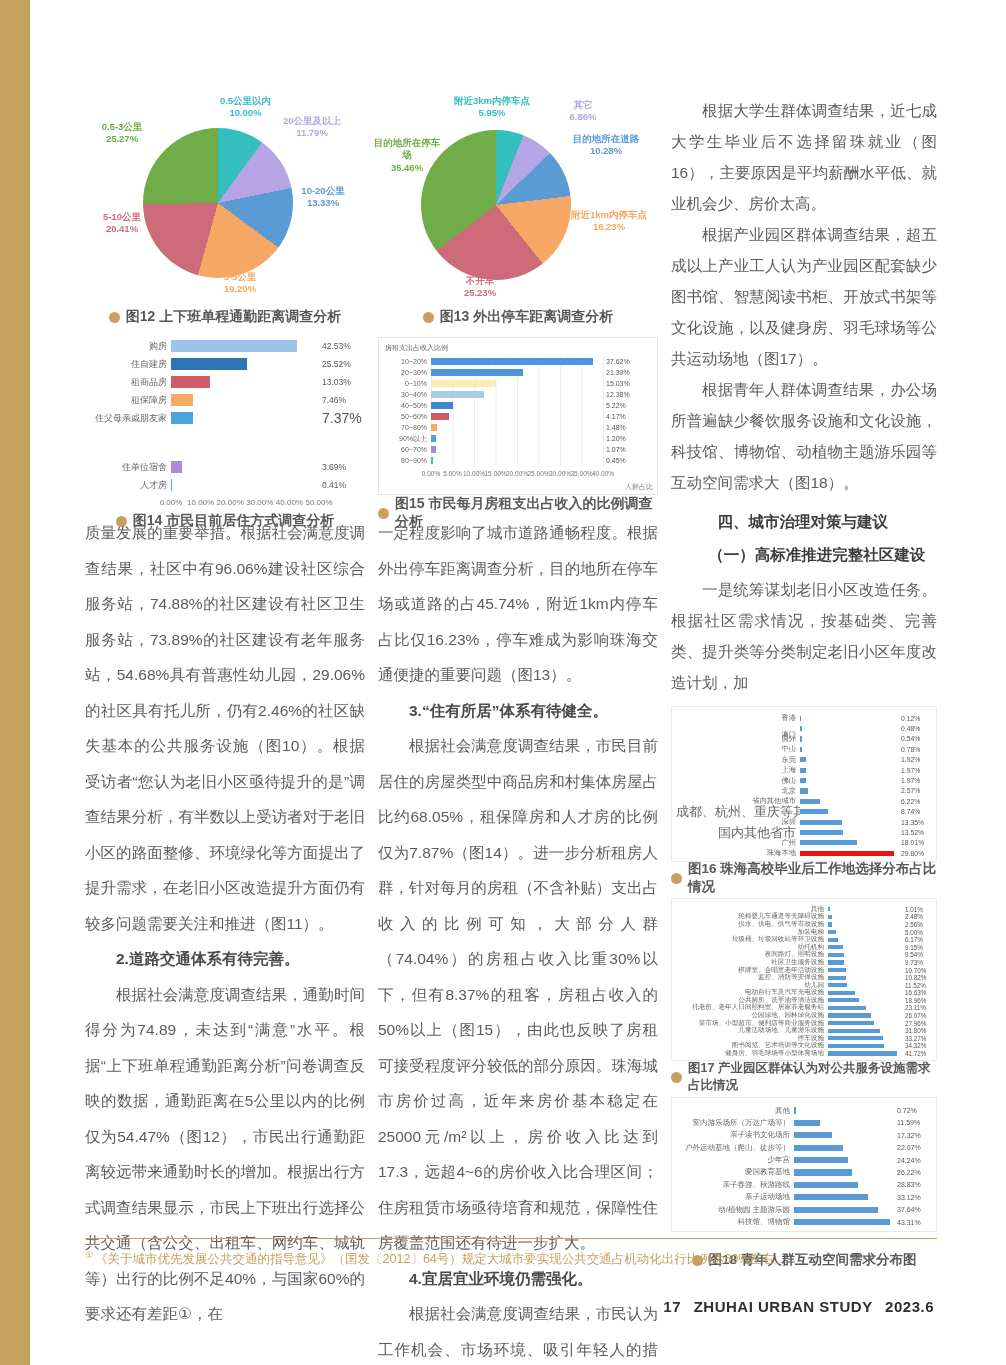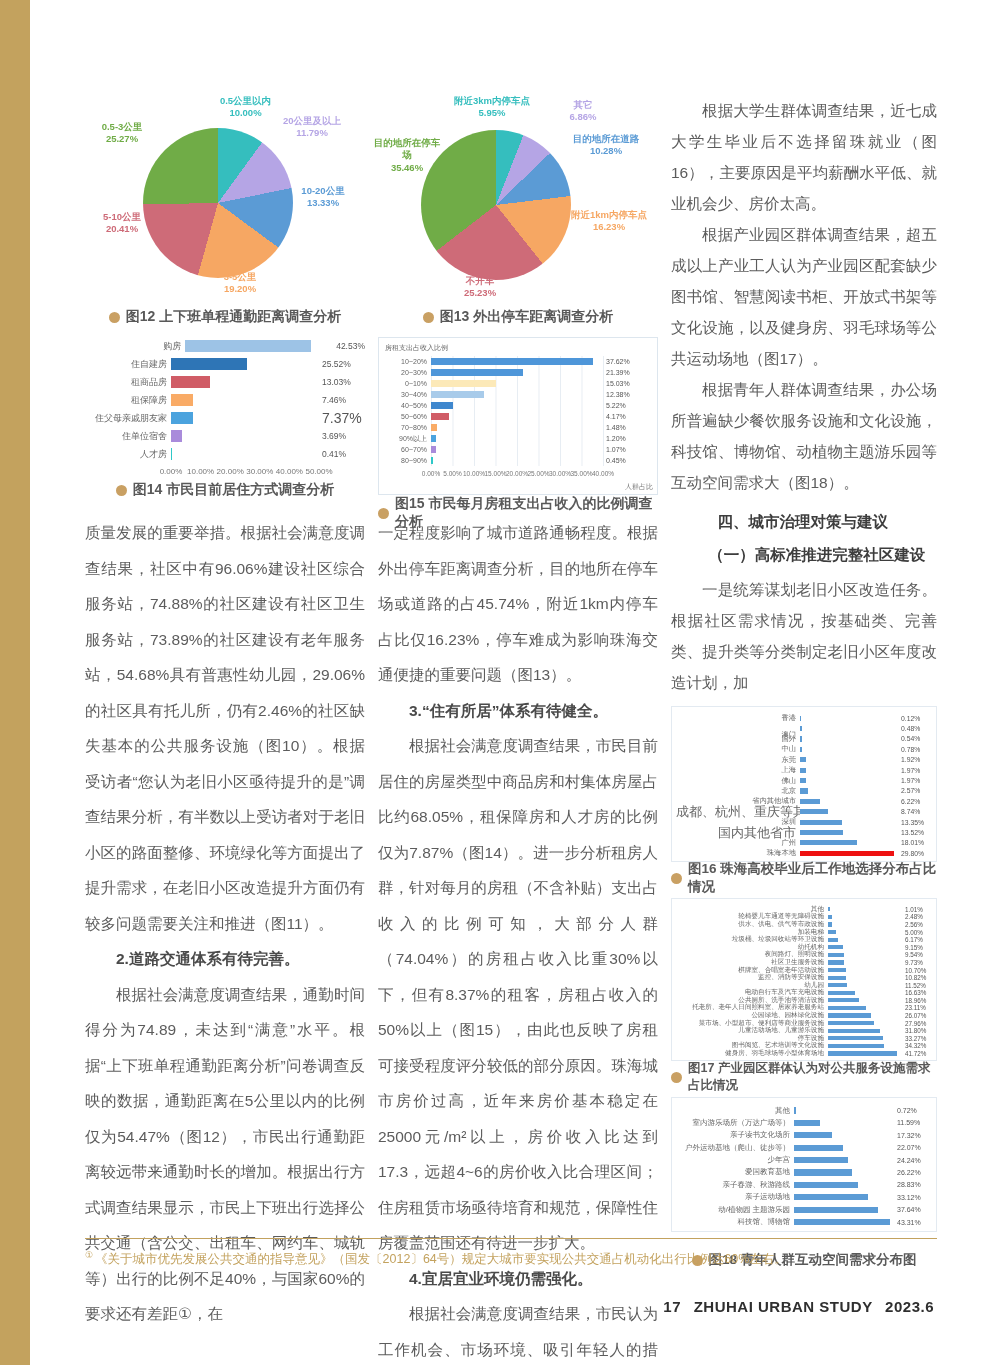--- a/index.html
+++ b/index.html
@@ -82,21 +82,21 @@
               <div>0.5-3公里</div>
               <div>25.27%</div>
             </div>
           </div>
         <div class="caption">
           <span class="bullet"></span>
           <span>图12 上下班单程通勤距离调查分析</span>
         </div>
         <div class="hbar">
             <div class="rows" style="position: relative;">
-              <div class="row" style="height: 18px; justify-content: flex-end;">
+              <div class="row" style="height: 18px;">
                 <span class="blabel" style="width: 82px; font-size: 9px;">购房</span>
                 <div class="track" style="width: 148px;">
                   <div class="bar" style="height: 12.5px; width: 125.889px; background: rgb(157, 195, 230);"></div>
                 </div>
                 <span class="bvalue" style="font-size: 8.5px;">42.53%</span>
               </div>
               <div class="row" style="height: 18px;">
                 <span class="blabel" style="width: 82px; font-size: 9px;">住自建房</span>
                 <div class="track" style="width: 148px;">
                   <div class="bar" style="height: 12.5px; width: 75.5392px; background: rgb(46, 117, 182);"></div>
@@ -117,21 +117,21 @@
                 </div>
                 <span class="bvalue" style="font-size: 8.5px;">7.46%</span>
               </div>
               <div class="row" style="height: 18px;">
                 <span class="blabel" style="width: 82px; font-size: 9px;">住父母亲戚朋友家</span>
                 <div class="track" style="width: 148px;">
                   <div class="bar" style="height: 12.5px; width: 21.8152px; background: rgb(75, 163, 222);"></div>
                 </div>
                 <span class="bvalue" style="font-size: 14px;">7.37%</span>
               </div>
-              <div class="row" style="height: 18px;">
+              <div class="row" style="height: 18px; margin-top: 31px;">
                 <span class="blabel" style="width: 82px; font-size: 9px;">住单位宿舍</span>
                 <div class="track" style="width: 148px;">
                   <div class="bar" style="height: 12.5px; width: 10.9224px; background: rgb(169, 139, 219);"></div>
                 </div>
                 <span class="bvalue" style="font-size: 8.5px;">3.69%</span>
               </div>
               <div class="row" style="height: 18px;">
                 <span class="blabel" style="width: 82px; font-size: 9px;">人才房</span>
                 <div class="track" style="width: 148px;">
                   <div class="bar" style="height: 12.5px; width: 1.2136px; background: rgb(47, 200, 200);"></div>

